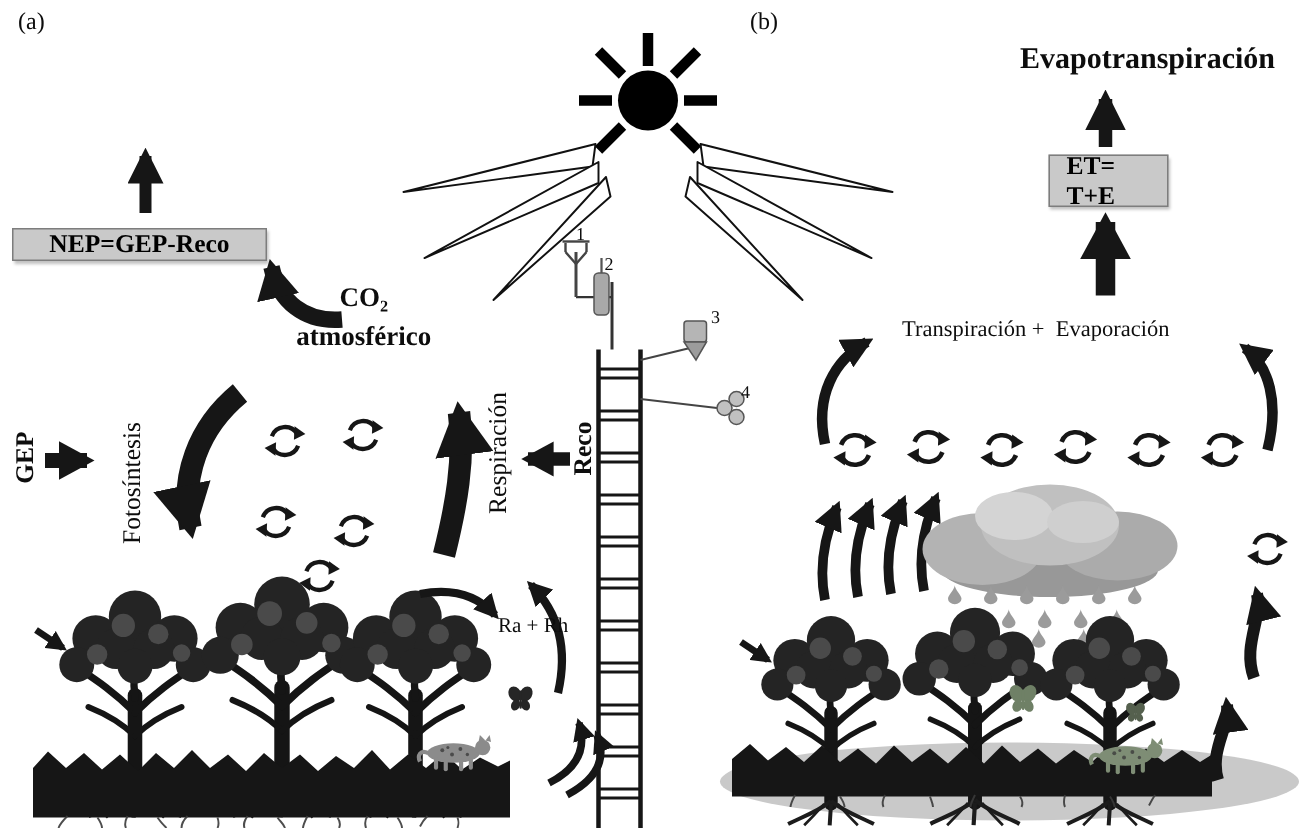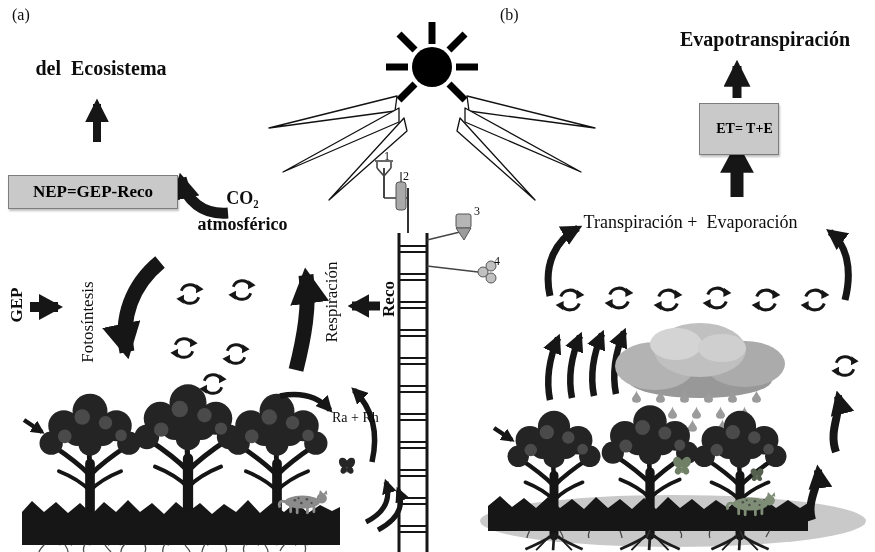--- a/index.html
+++ b/index.html
@@ -314,32 +314,31 @@
       </g>
 
       <path d="M494,428 C500,432 506,436 512,440" stroke="#161616" stroke-width="4.5" fill="none" marker-end="url(#ah)"></path>
       <use href="#butterfly" x="672" y="456" width="20" height="20" color="#6f8066"></use>
       <use href="#butterfly" x="750" y="468" width="14" height="14" color="#55604e"></use>
       <use href="#cat" x="726" y="492" width="56" height="26" color="#7e8d75"></use>
     </g>
   </svg>
 
   <div class="lbl" style="left:12px; top:6px; font-size:16px;">(a)</div>
-  <div class="lbl b ctr pre" style="left:6px; top:57px; width:190px; font-size:20px;">del  Ecosistema</div>
-  <div class="box" style="left:8px; top:152px; width:170px; height:34px; font-size:17px;margin-top:23px;">NEP=GEP-Reco</div>
+  <div class="box" style="left:8px; top:152px; width:170px; height:22px; font-size:17px;">NEP=GEP-Reco</div>
   <div class="lbl b ctr" style="left:170px; top:214px; width:145px; font-size:18px;">atmosférico</div>
   <div class="lbl b ctr" style="left:170px; top:188px; width:145px; font-size:18px;">CO₂</div>
   <div class="vlabel b" style="left:-15px; top:294px; width:64px; height:22px; font-size:17px;">GEP</div>
   <div class="vlabel" style="left:23px; top:311px; width:130px; height:22px; font-size:17px;">Fotosíntesis</div>
   <div class="vlabel" style="left:267px; top:291px; width:130px; height:22px; font-size:17px;">Respiración</div>
   <div class="vlabel b" style="left:354px; top:288px; width:70px; height:22px; font-size:17px;">Reco</div>
   <div class="lbl" style="left:332px; top:410px; width:80px; font-size:14px;">Ra + Rh</div>
 
   <div class="lbl" style="left:500px; top:6px; font-size:16px;">(b)</div>
   <div class="lbl b ctr" style="left:650px; top:28px; width:230px; font-size:20px;">Evapotranspiración</div>
-  <div class="box" style="left:699px; top:103px; width:80px; height:52px; font-size:14px;padding-left:11px;">ET= T+E</div>
-  <div class="lbl ctr pre" style="left:538px; top:212px; width:305px; font-size:18px;font-family:Liberation Serif, serif;">Transpiración +  Evaporación</div>
+  <div class="box" style="left:699px; top:103px; width:80px; height:35px; font-size:17px;padding-left:11px;">ET= T+E</div>
+  <div class="lbl ctr pre" style="left:538px; top:212px; width:305px; font-size:15px;font-family:Liberation Serif, serif;">Transpiración +  Evaporación</div>
 
   <div class="lbl" style="left:384px; top:149px; font-size:12px;">1</div>
   <div class="lbl" style="left:403px; top:169px; font-size:12px;">2</div>
   <div class="lbl" style="left:474px; top:204px; font-size:12px;">3</div>
   <div class="lbl" style="left:494px; top:254px; font-size:12px;">4</div>
 </div>
 
 </body></html>

